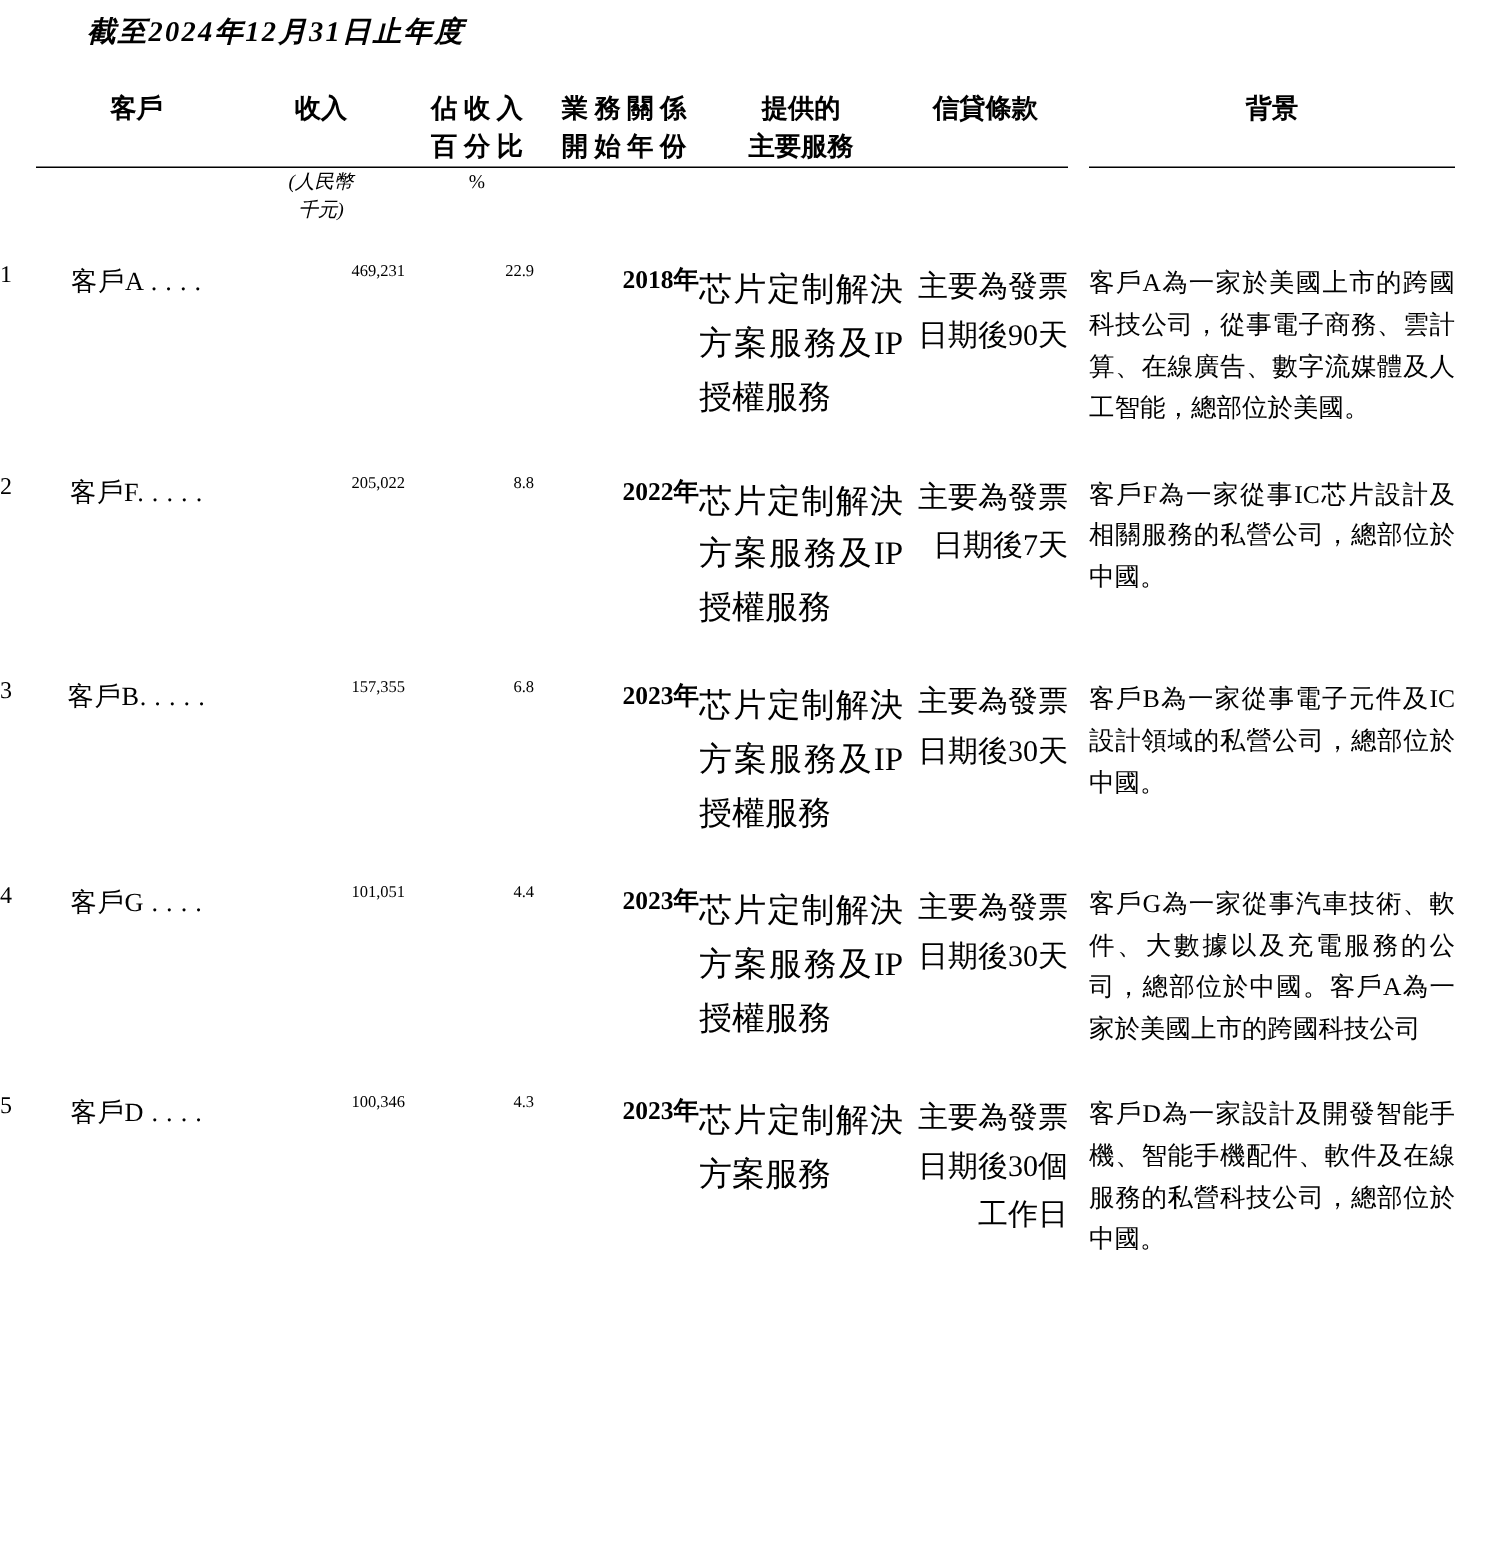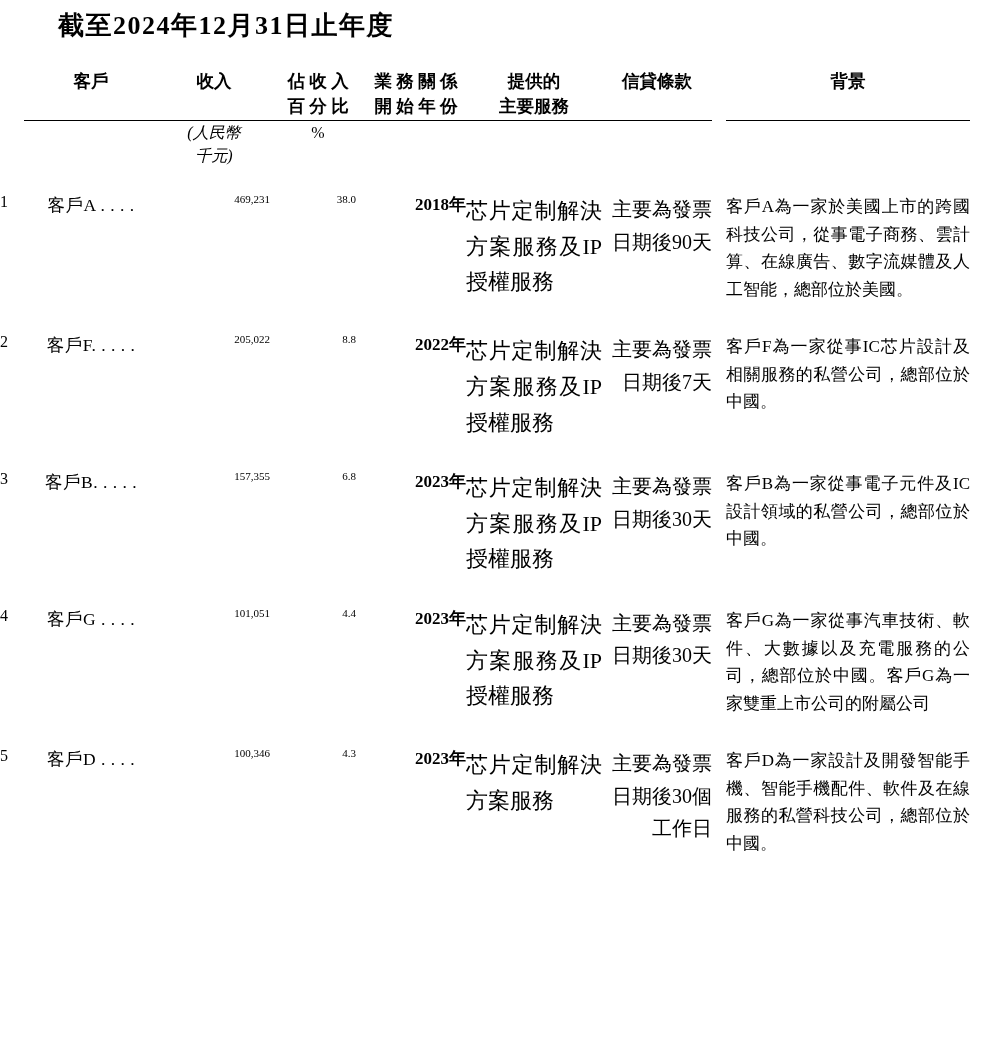--- a/index.html
+++ b/index.html
@@ -15,22 +15,23 @@
     overflow: hidden;
   }
   .page {
     position: relative;
     width: 1000px;
     height: 1042px;
     box-sizing: border-box;
     padding: 0;
   }
   .period-title {
+    font-style: italic;
     font-weight: bold;
-    font-size: 26px;
+    font-size: 19px;
     letter-spacing: 1.5px;
     margin: 8px 16px 0 58px;
   }
   table.fin {
     border-collapse: collapse;
     margin-top: 26px;
     width: 848px;
     table-layout: fixed;
   }
   table.fin td, table.fin th {
@@ -56,21 +57,21 @@
     padding-bottom: 4px;
   }
   .hdr-rule {
     border-bottom: 1.2px solid #000;
     height: 0;
     font-size: 0;
     line-height: 0;
   }
   .sub-cell {
     text-align: center;
-    font-size: 16px;
+    font-size: 13px;
     font-style: italic;
     line-height: 1.45;
     padding-top: 5px;
   }
   .sub-cell.plain {
     font-style: normal;
   }
   .idx {
     font-size: 16px;
     text-align: left;
@@ -203,21 +204,21 @@
     </tr>
 
     <tr style="height:26px">
           <td colspan="9"></td>
         </tr>
 
     <tr class="datarow">
       <td class="idx">1</td>
       <td class="client">客戶A . . . .</td>
       <td class="num">469,231</td>
-      <td class="num pct">38.0</td>
+      <td class="num pct">22.9</td>
       <td class="year">2018年</td>
       <td class="serv">芯片定制解決方案服務及IP授權服務</td>
       <td class="credit">主要為發票日期後90天</td>
       <td></td>
       <td class="bg">客戶A為一家於美國上市的跨國科技公司，從事電子商務、雲計算、在線廣告、數字流媒體及人工智能，總部位於美國。</td>
     </tr>
 
     <tr class="datarow">
       <td class="idx">2</td>
       <td class="client">客戶F. . . . .</td>
@@ -244,21 +245,21 @@
 
     <tr class="datarow">
       <td class="idx">4</td>
       <td class="client">客戶G . . . .</td>
       <td class="num">101,051</td>
       <td class="num pct">4.4</td>
       <td class="year">2023年</td>
       <td class="serv">芯片定制解決方案服務及IP授權服務</td>
       <td class="credit">主要為發票日期後30天</td>
       <td></td>
-      <td class="bg">客戶G為一家從事汽車技術、軟件、大數據以及充電服務的公司，總部位於中國。客戶G為一家雙重上市公司的附屬公司</td>
+      <td class="bg">客戶G為一家從事汽車技術、軟件、大數據以及充電服務的公司，總部位於中國。客戶A為一家於美國上市的跨國科技公司</td>
     </tr>
 
     <tr class="datarow last">
       <td class="idx">5</td>
       <td class="client">客戶D . . . .</td>
       <td class="num">100,346</td>
       <td class="num pct">4.3</td>
       <td class="year">2023年</td>
       <td class="serv">芯片定制解決方案服務</td>
       <td class="credit">主要為發票日期後30個工作日</td>

